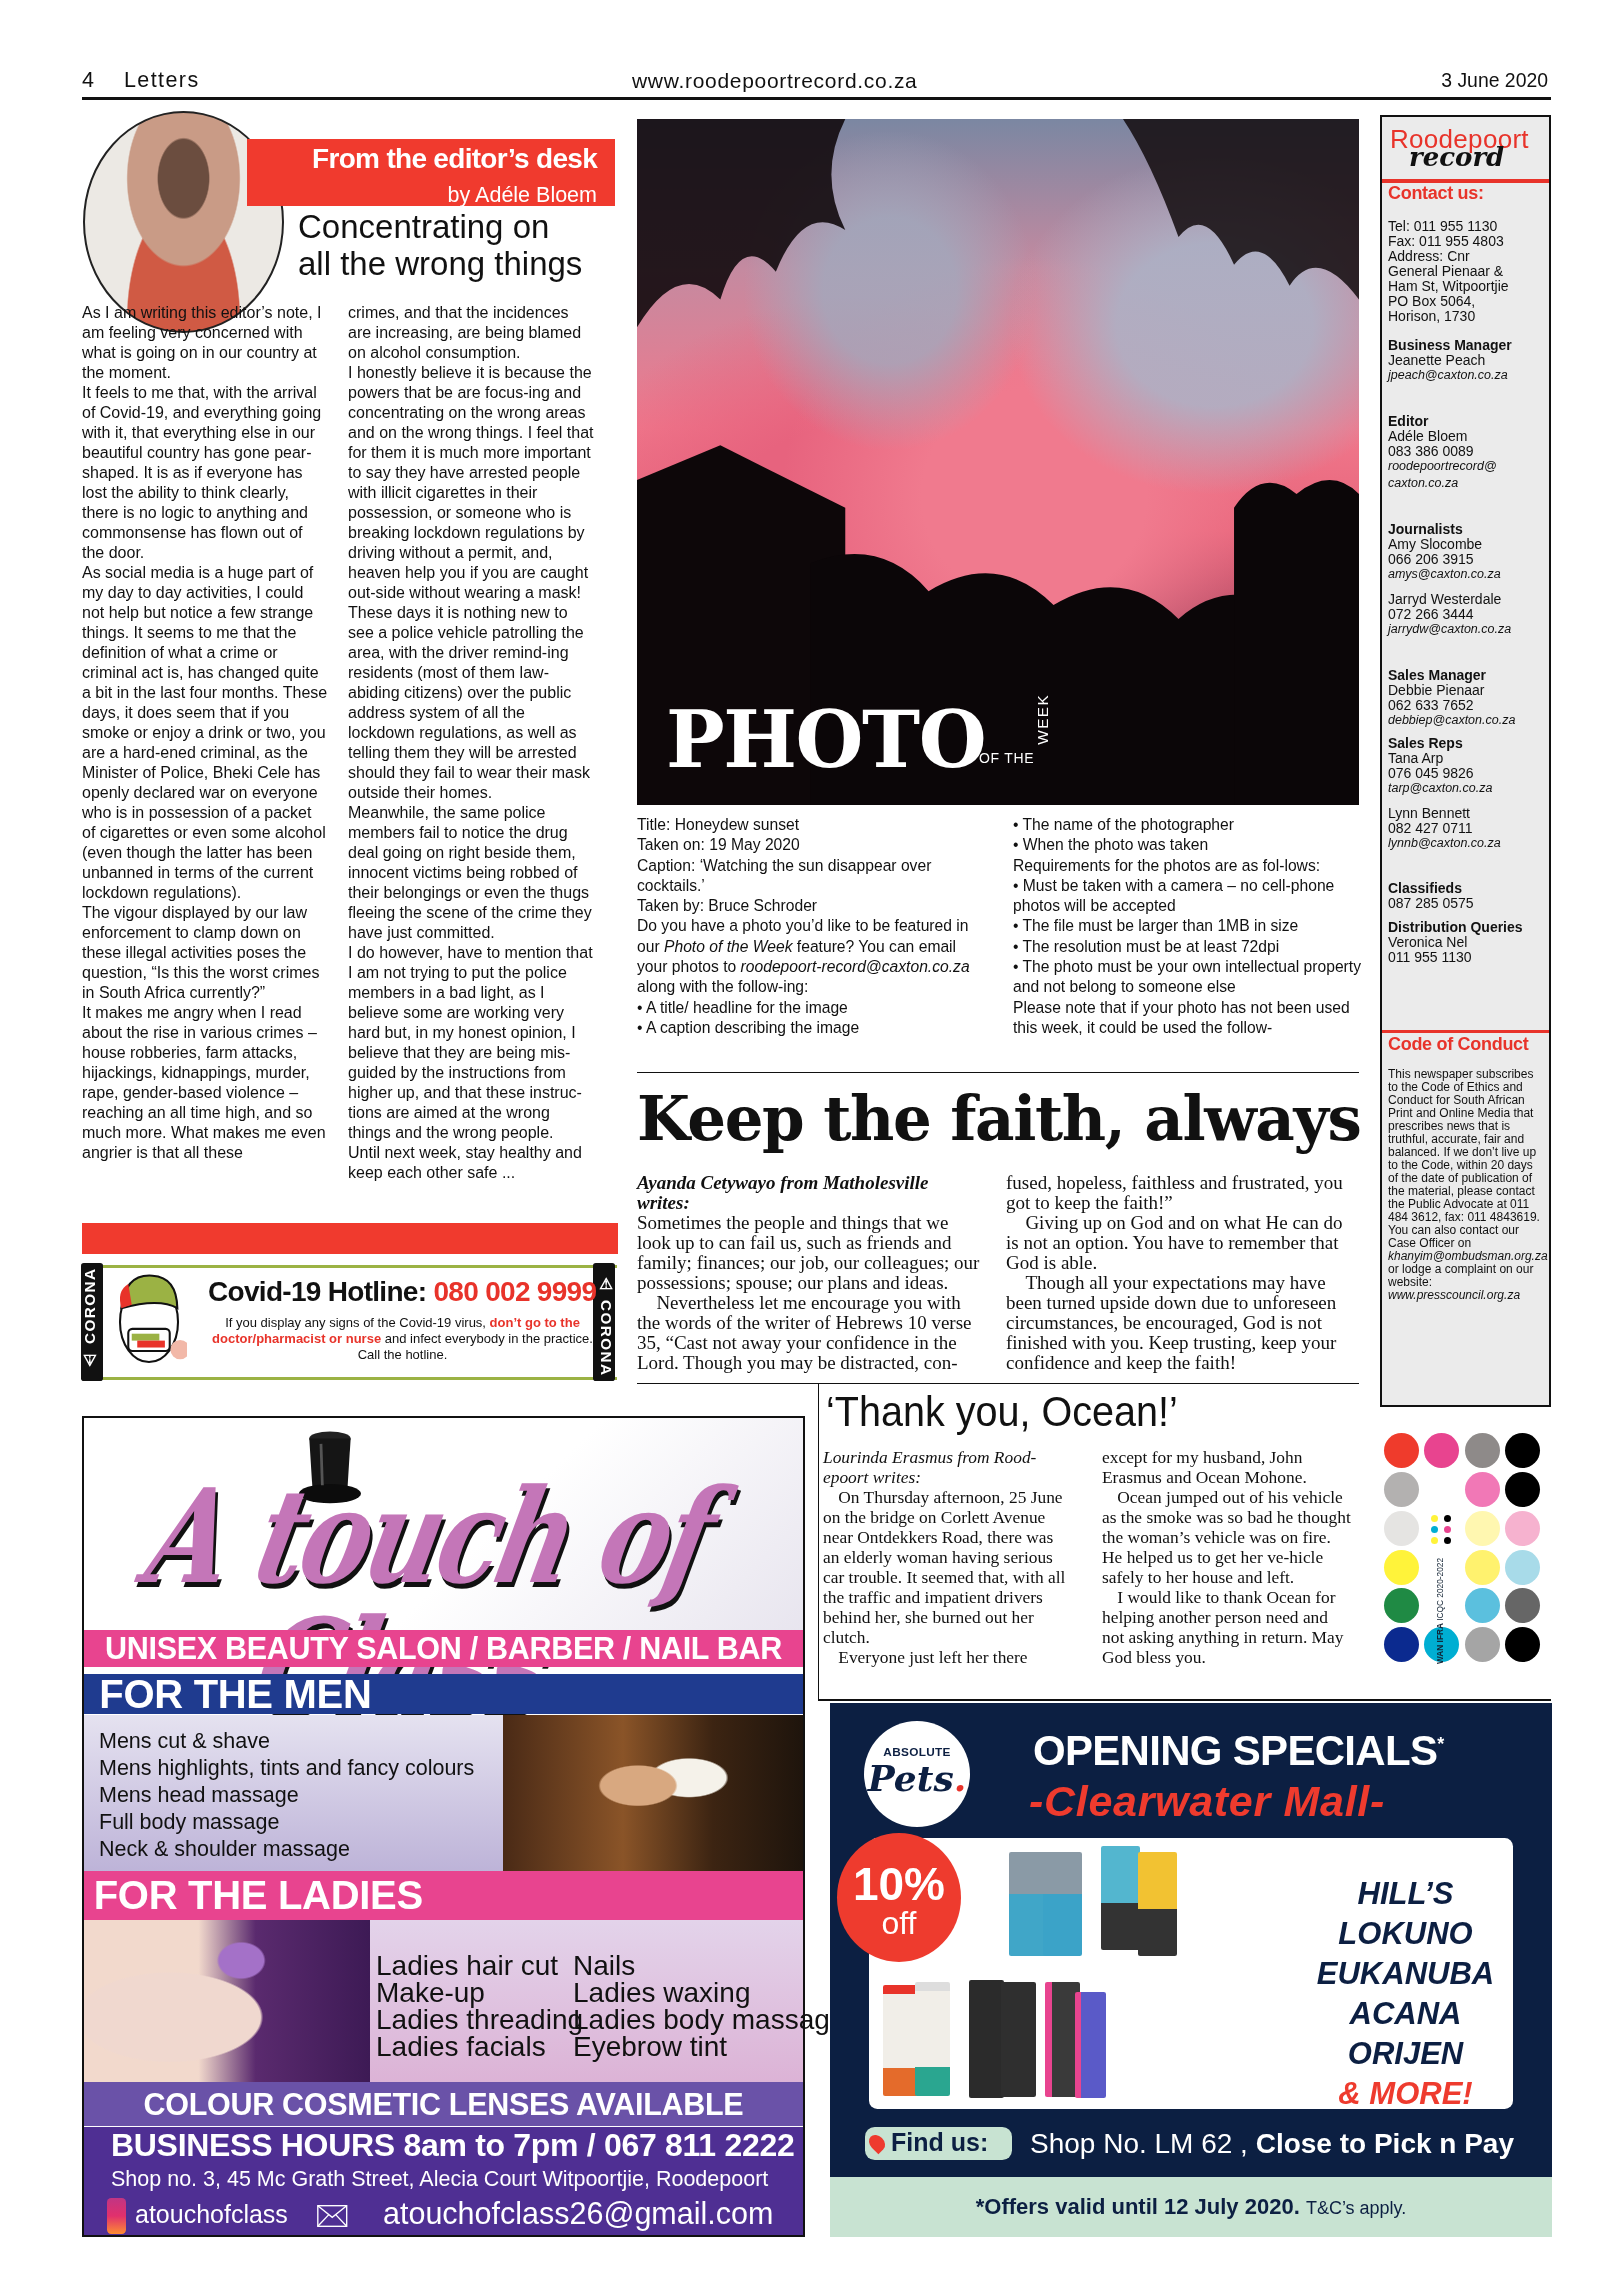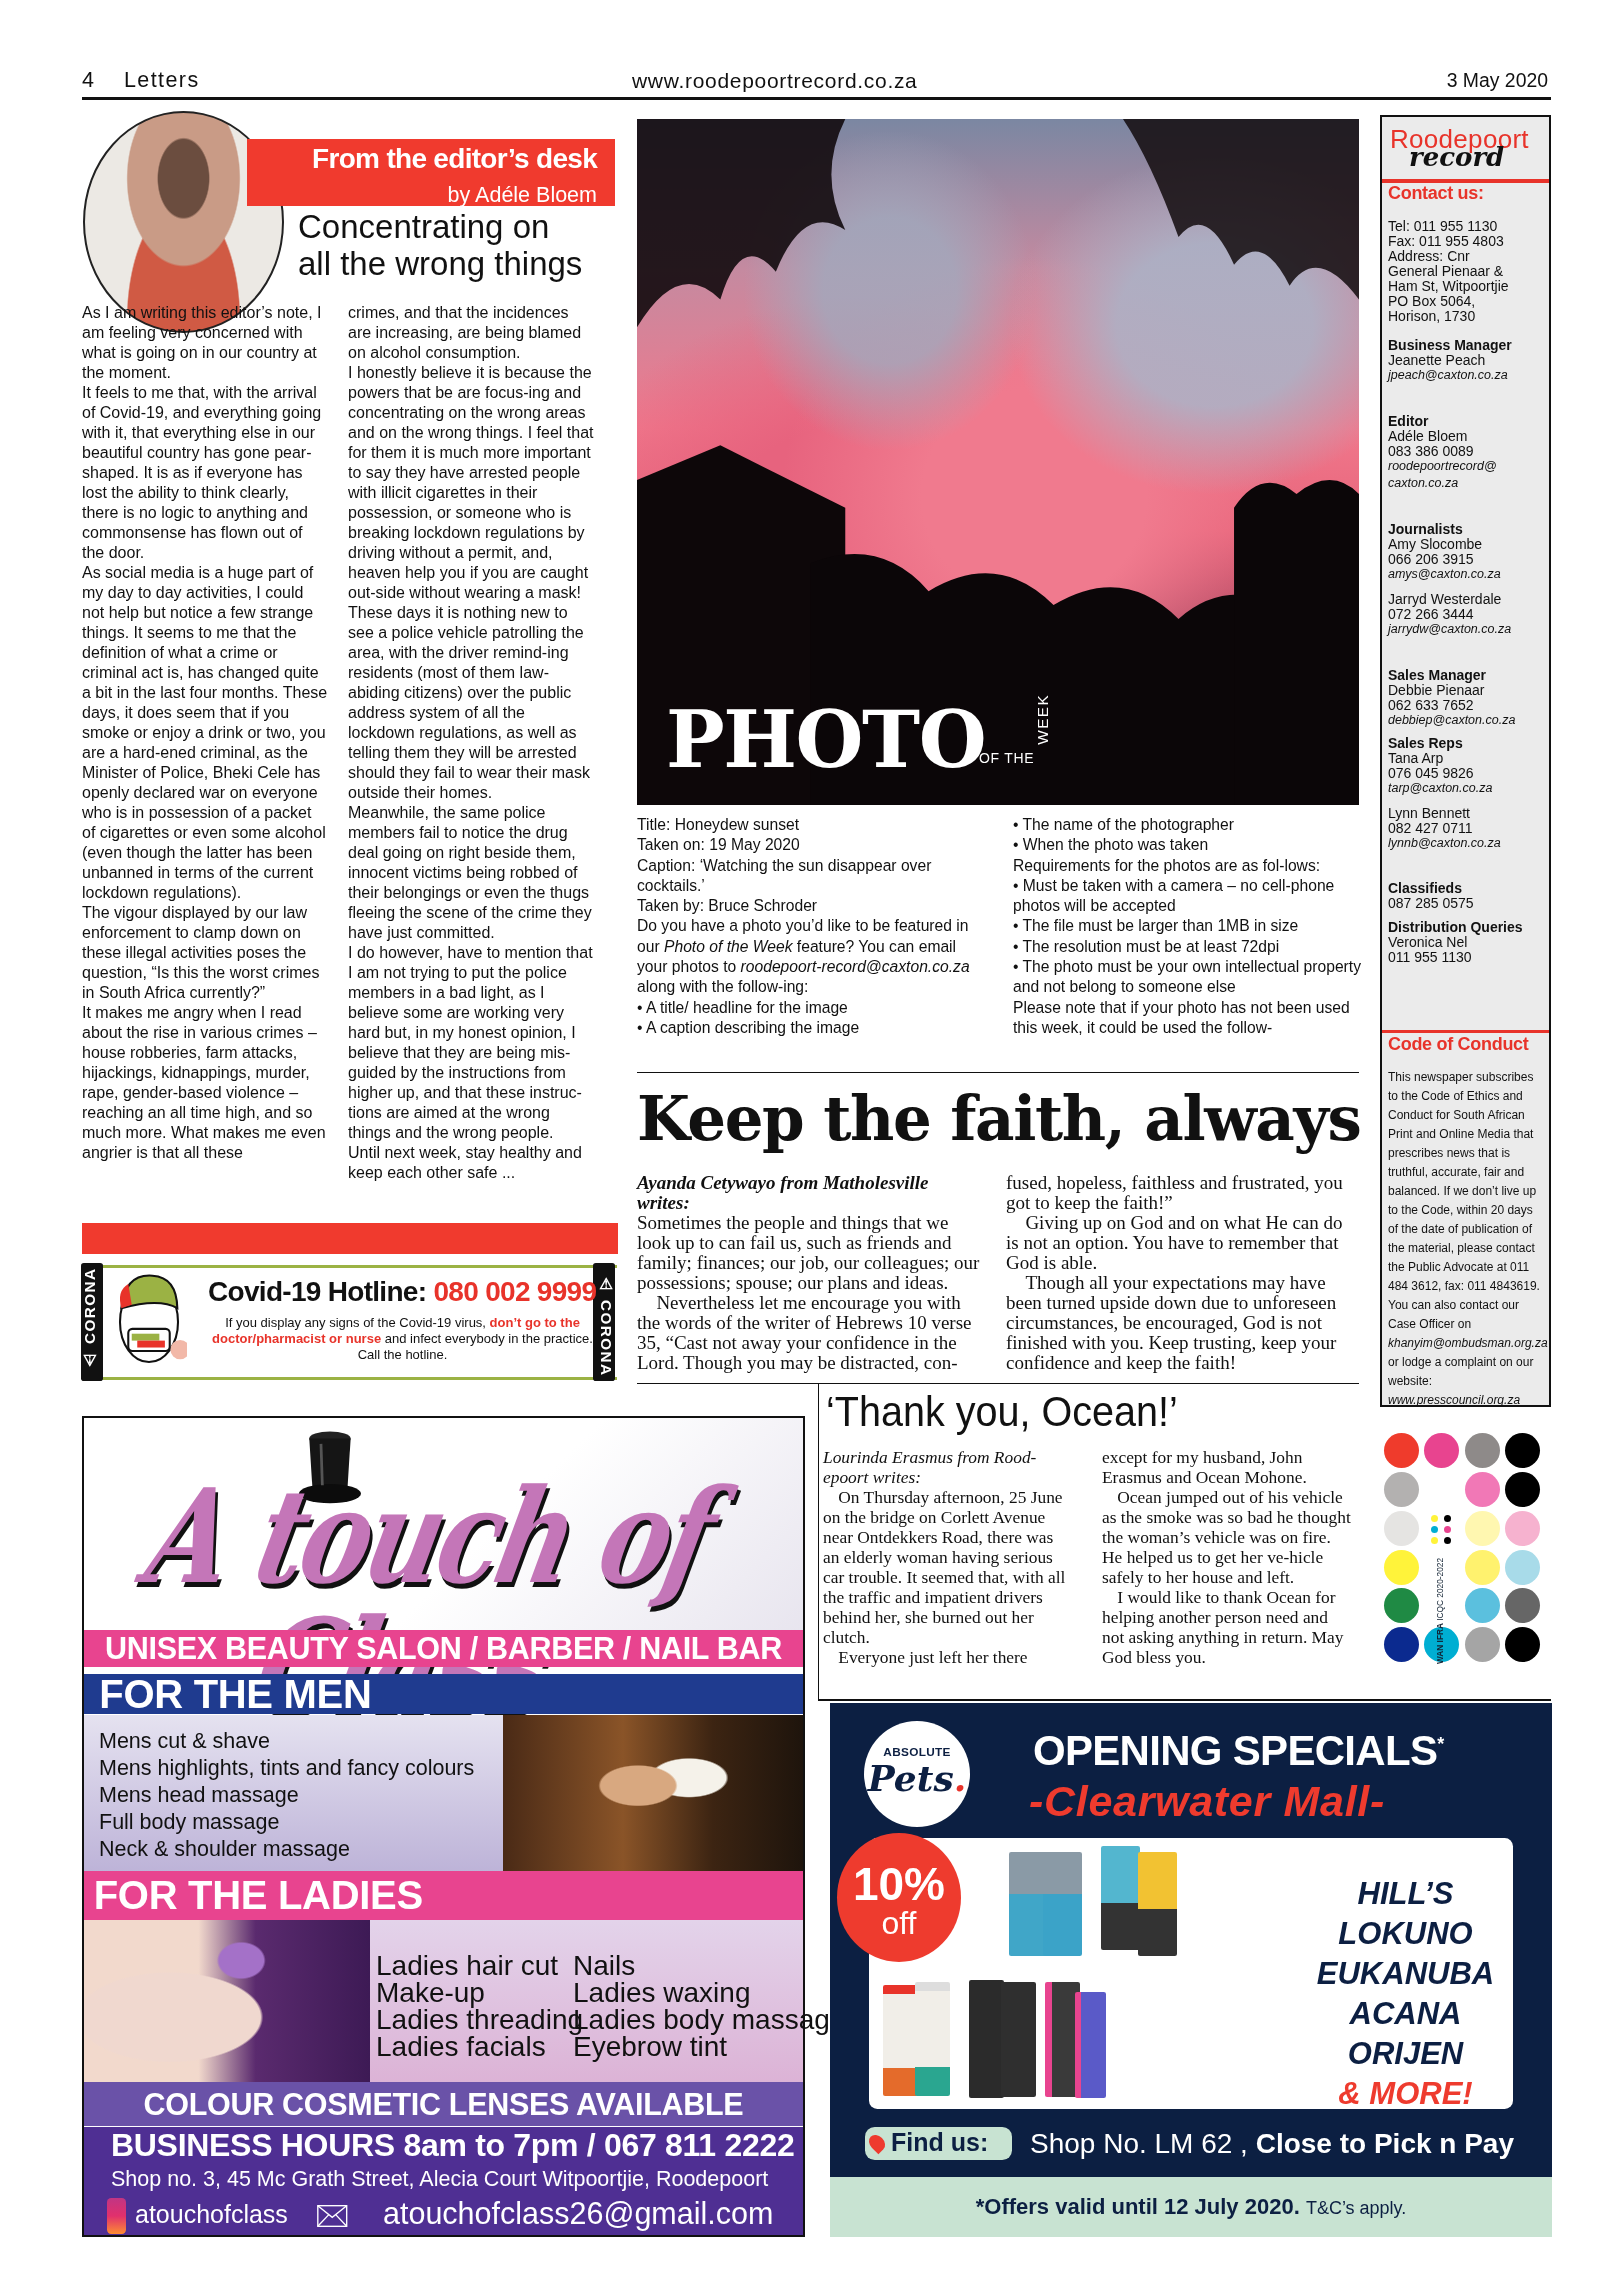--- a/index.html
+++ b/index.html
@@ -85,21 +85,21 @@
   .side-logo1 { left: 1390px; top: 124px; color: #e8332a; font-size: 26px; letter-spacing: 0.3px; text-align: right; }
   .side-logo2 { left: 1409px; top: 142px; font-family: "DejaVu Serif", serif; font-style: italic; font-weight: 700; font-size: 26px; color: #111; }
   .side-redrule { left: 1382px; top: 179px; width: 167px; height: 4.2px; background: #e8332a; }
   .side-contact { left: 1388px; top: 183px; color: #e8332a; font-weight: 700; font-size: 18px; letter-spacing: -0.3px; }
   .side-body { left: 1388px; top: 219px; width: 158px; font-size: 14px; line-height: 15px; }
   .side-body .h { font-weight: 700; margin-top: 14px; }
   .side-body .e { font-style: italic; font-size: 12.5px; }
   .side-body .gap { height: 16.7px; }
   .side-code-rule { left: 1382px; top: 1030px; width: 167px; height: 2.8px; background: #e8332a; }
   .side-code-title { left: 1388px; top: 1034px; color: #e8332a; font-weight: 700; font-size: 18px; letter-spacing: -0.3px; }
-  .side-code { left: 1388px; top: 1068px; width: 158px; font-size: 12px; line-height: 19px; }
+  .side-code { left: 1388px; top: 1068px; width: 158px; font-size: 12px; line-height: 13px; }
   .side-code i { font-style: italic; }
 
   
   .cbar { left: 1384px; top: 1433px; width: 160px; height: 236px; }
   .dot { position: absolute; width: 35px; height: 35px; border-radius: 50%; }
   .wan { left: 1435px; top: 1558px; font-size: 8.3px; font-weight: 700; color: #123; writing-mode: vertical-rl; transform: rotate(180deg); }
 
   
   .toc { left: 82px; top: 1416px; width: 723px; height: 821px; border: 2.1px solid #111; background: #fff; overflow: hidden; }
   .toc-hero { left: 84px; top: 1418px; width: 719px; height: 226px; background: linear-gradient(135deg, #ffffff 55%, #e7e4ee 100%); }
@@ -152,21 +152,21 @@
   .pets-shop b { font-weight: 700; }
   .pets-foot { left: 830px; top: 2177px; width: 722px; height: 60px; background: #c8e3d2; color: #0c1f42; text-align: center; font-size: 22px; line-height: 60px; }
   .pets-foot b { font-weight: 700; }
 </style>
 </head>
 <body>
 
 <div class="abs hdr-page">4</div>
 <div class="abs hdr-section">Letters</div>
 <div class="abs hdr-url">www.roodepoortrecord.co.za</div>
-<div class="abs hdr-date">3 May 2020</div>
+<div class="abs hdr-date">3 June 2020</div>
 <div class="abs hdr-rule"></div>
 
 <div class="abs ed-photo"></div>
 <div class="abs ed-banner">
   <div class="t">From the editor’s desk</div>
   <div class="b">by Adéle Bloem</div>
 </div>
 <div class="abs ed-head">
   <div>Concentrating on</div>
   <div>all the wrong things</div>

